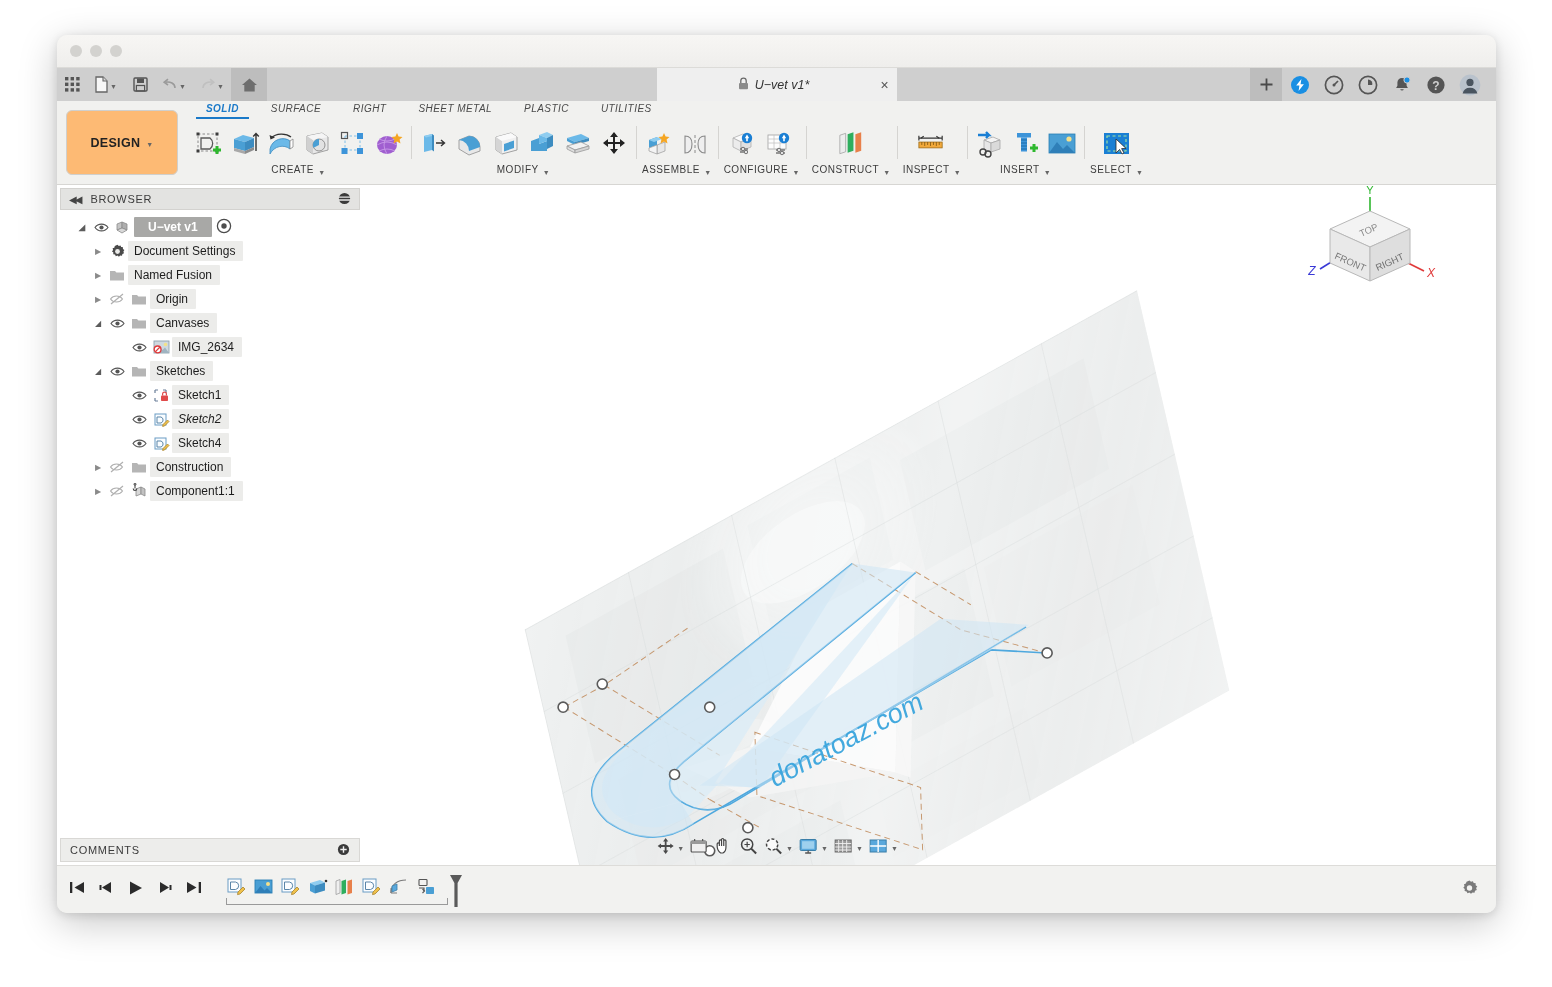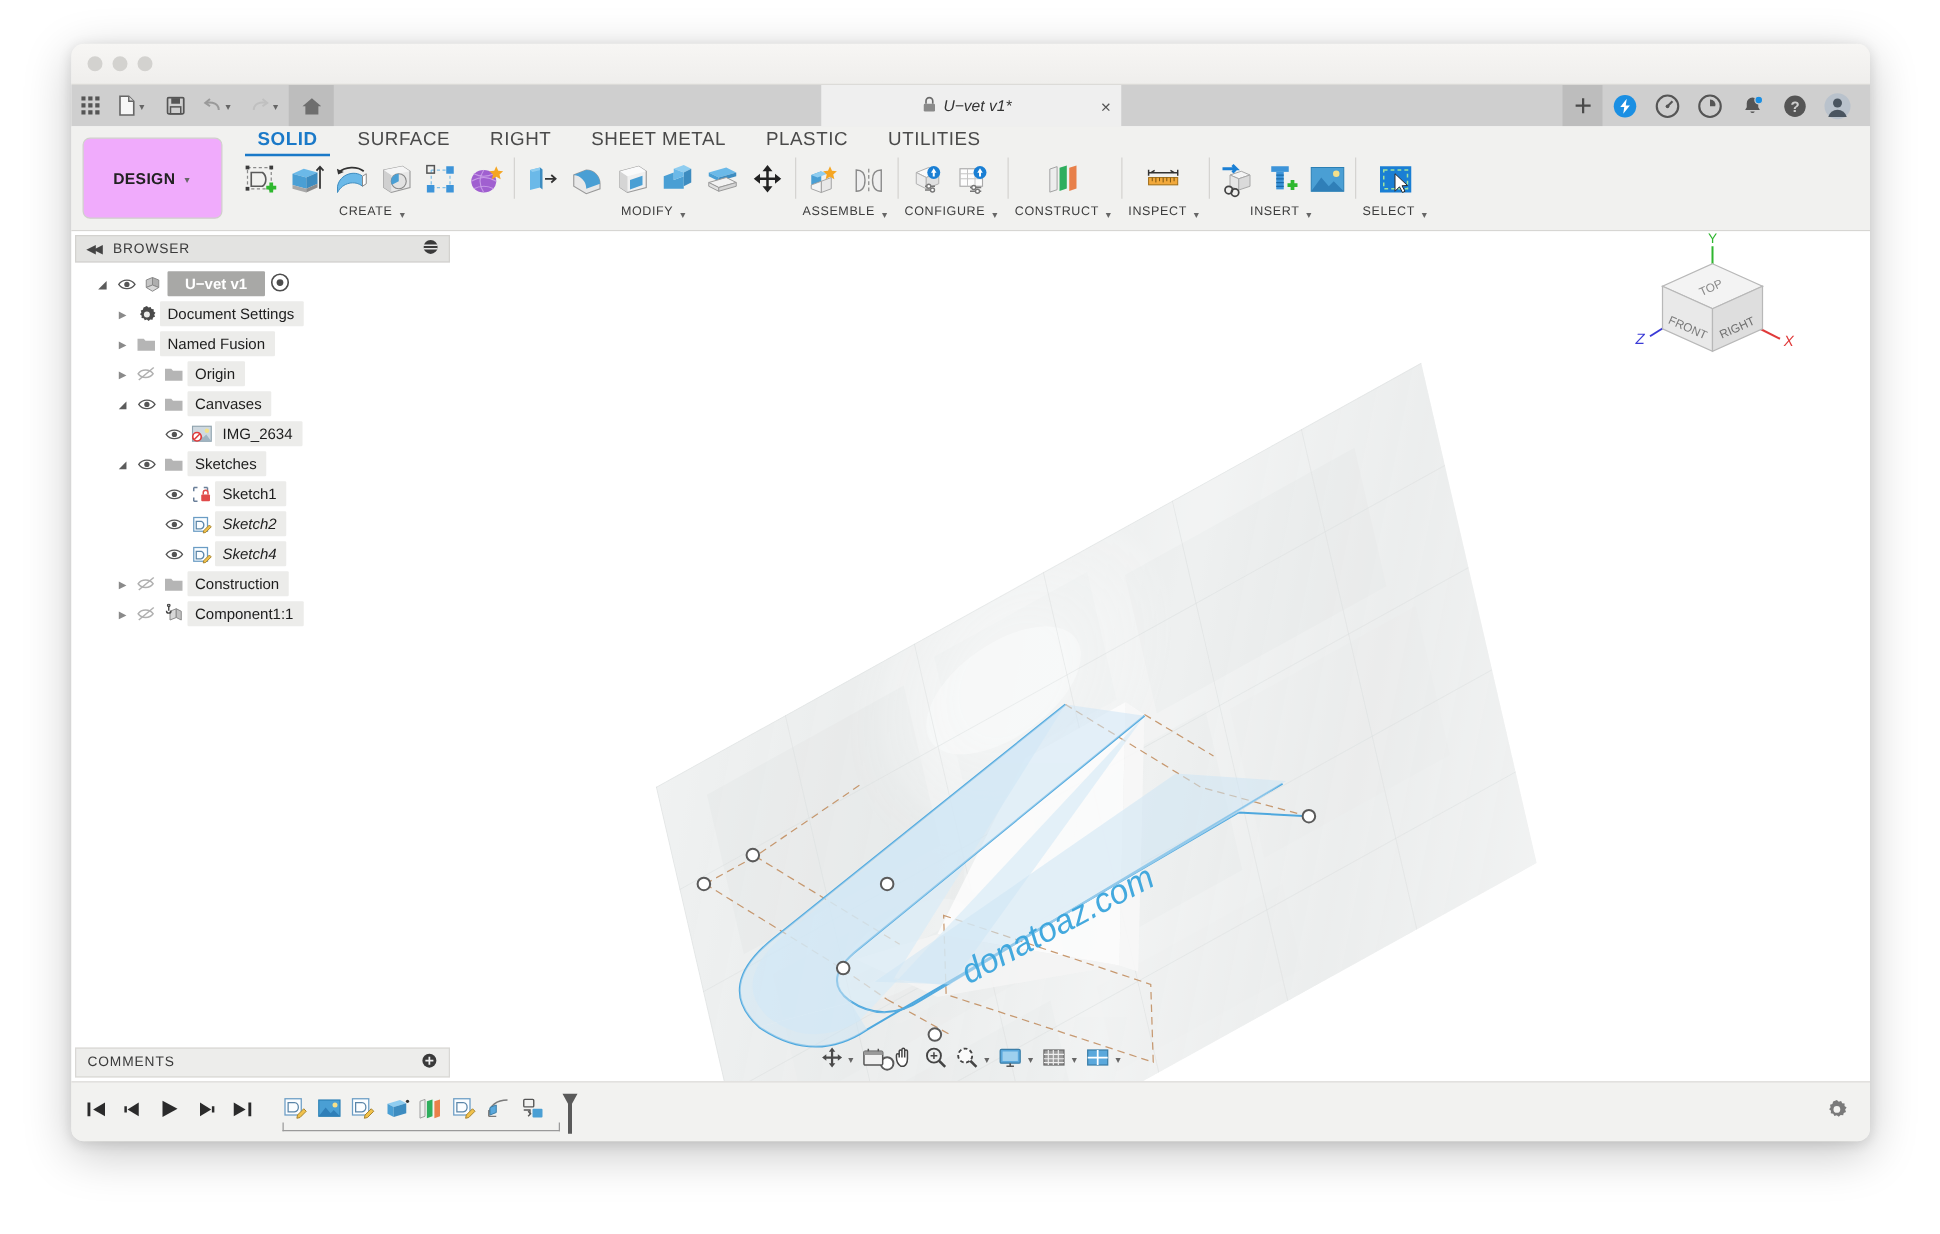--- a/index.html
+++ b/index.html
@@ -86,33 +86,33 @@
   .ribbon {
     flex: 0 0 84px;
     background: #f1f1ef;
     border-bottom: 1px solid #d7d6d3;
     display: flex; align-items: stretch;
     position: relative;
   }
   .design-box {
     width: 112px; margin: 9px 0 9px 9px;
     border: 1px solid #d0cfcc; border-radius: 6px;
-    background: #f0abfc;
+    background: #fdba74;
     display: flex; align-items: center; justify-content: center;
     font-size: 12.5px; color: #222; font-weight: 600; letter-spacing: 0.3px;
   }
   .tabs-and-tools { flex: 1; display: flex; flex-direction: column; min-width: 0; }
   .tabstrip {
     height: 22px; display: flex; align-items: flex-start;
     padding-left: 12px; gap: 0;
   }
   .rtab {
-    font-size: 15px; color: #4a4a4a; letter-spacing: 0.45px;
+    font-size: 10px; color: #4a4a4a; letter-spacing: 0.45px;
     padding: 2px 16px 3px 16px;
-    position: relative; white-space: nowrap;
+    position: relative; white-space: nowrap; font-style: italic;
   }
   .rtab.active { color: #1a79c8; font-weight: 600; }
   .rtab.active::after {
     content: ''; position: absolute; left: 6px; right: 6px; bottom: -2px;
     height: 2.5px; background: #1a79c8;
   }
   .toolrow { flex: 1; display: flex; align-items: flex-start; padding-left: 8px; }
   .group {
     display: flex; flex-direction: column; align-items: center;
     padding: 0 6px; position: relative;
@@ -935,21 +935,21 @@
             <span class="nodeicon">
               <svg width="17" height="15" viewBox="0 0 17 15">
                 <rect x="2" y="2" width="11" height="11" fill="#fafdff" stroke="#6a9cc4" stroke-width="1"></rect>
                 <path d="M4 11 L4 5 L8 5 A3.2 3.2 0 0 1 8 11 z" fill="none" stroke="#5a85a8" stroke-width="1"></path>
                 <path d="M10 12.5 L14.5 8 L16 9.5 L11.5 14 L9.6 14.4 z" fill="#f0c14b" stroke="#a8842e" stroke-width="0.8"></path>
               </svg>
             </span>
             <span class="nodelabel">Sketch2</span>
           </div>
 
-          <div class="node" style="padding-left:68px;font-style:italic;">
+          <div class="node" style="padding-left:68px;">
             <span class="eye">
               <svg width="15" height="11" viewBox="0 0 15 11">
                   <path d="M1 5.5 C4 1 11 1 14 5.5 C11 10 4 10 1 5.5 z" fill="none" stroke="#555" stroke-width="1.1"></path>
                   <circle cx="7.5" cy="5.5" r="2.1" fill="#555"></circle>
                 </svg>
             </span>
             <span class="nodeicon">
               <svg width="17" height="15" viewBox="0 0 17 15">
                 <rect x="2" y="2" width="11" height="11" fill="#fafdff" stroke="#6a9cc4" stroke-width="1"></rect>
                 <path d="M4 11 L4 5 L8 5 A3.2 3.2 0 0 1 8 11 z" fill="none" stroke="#5a85a8" stroke-width="1"></path>

